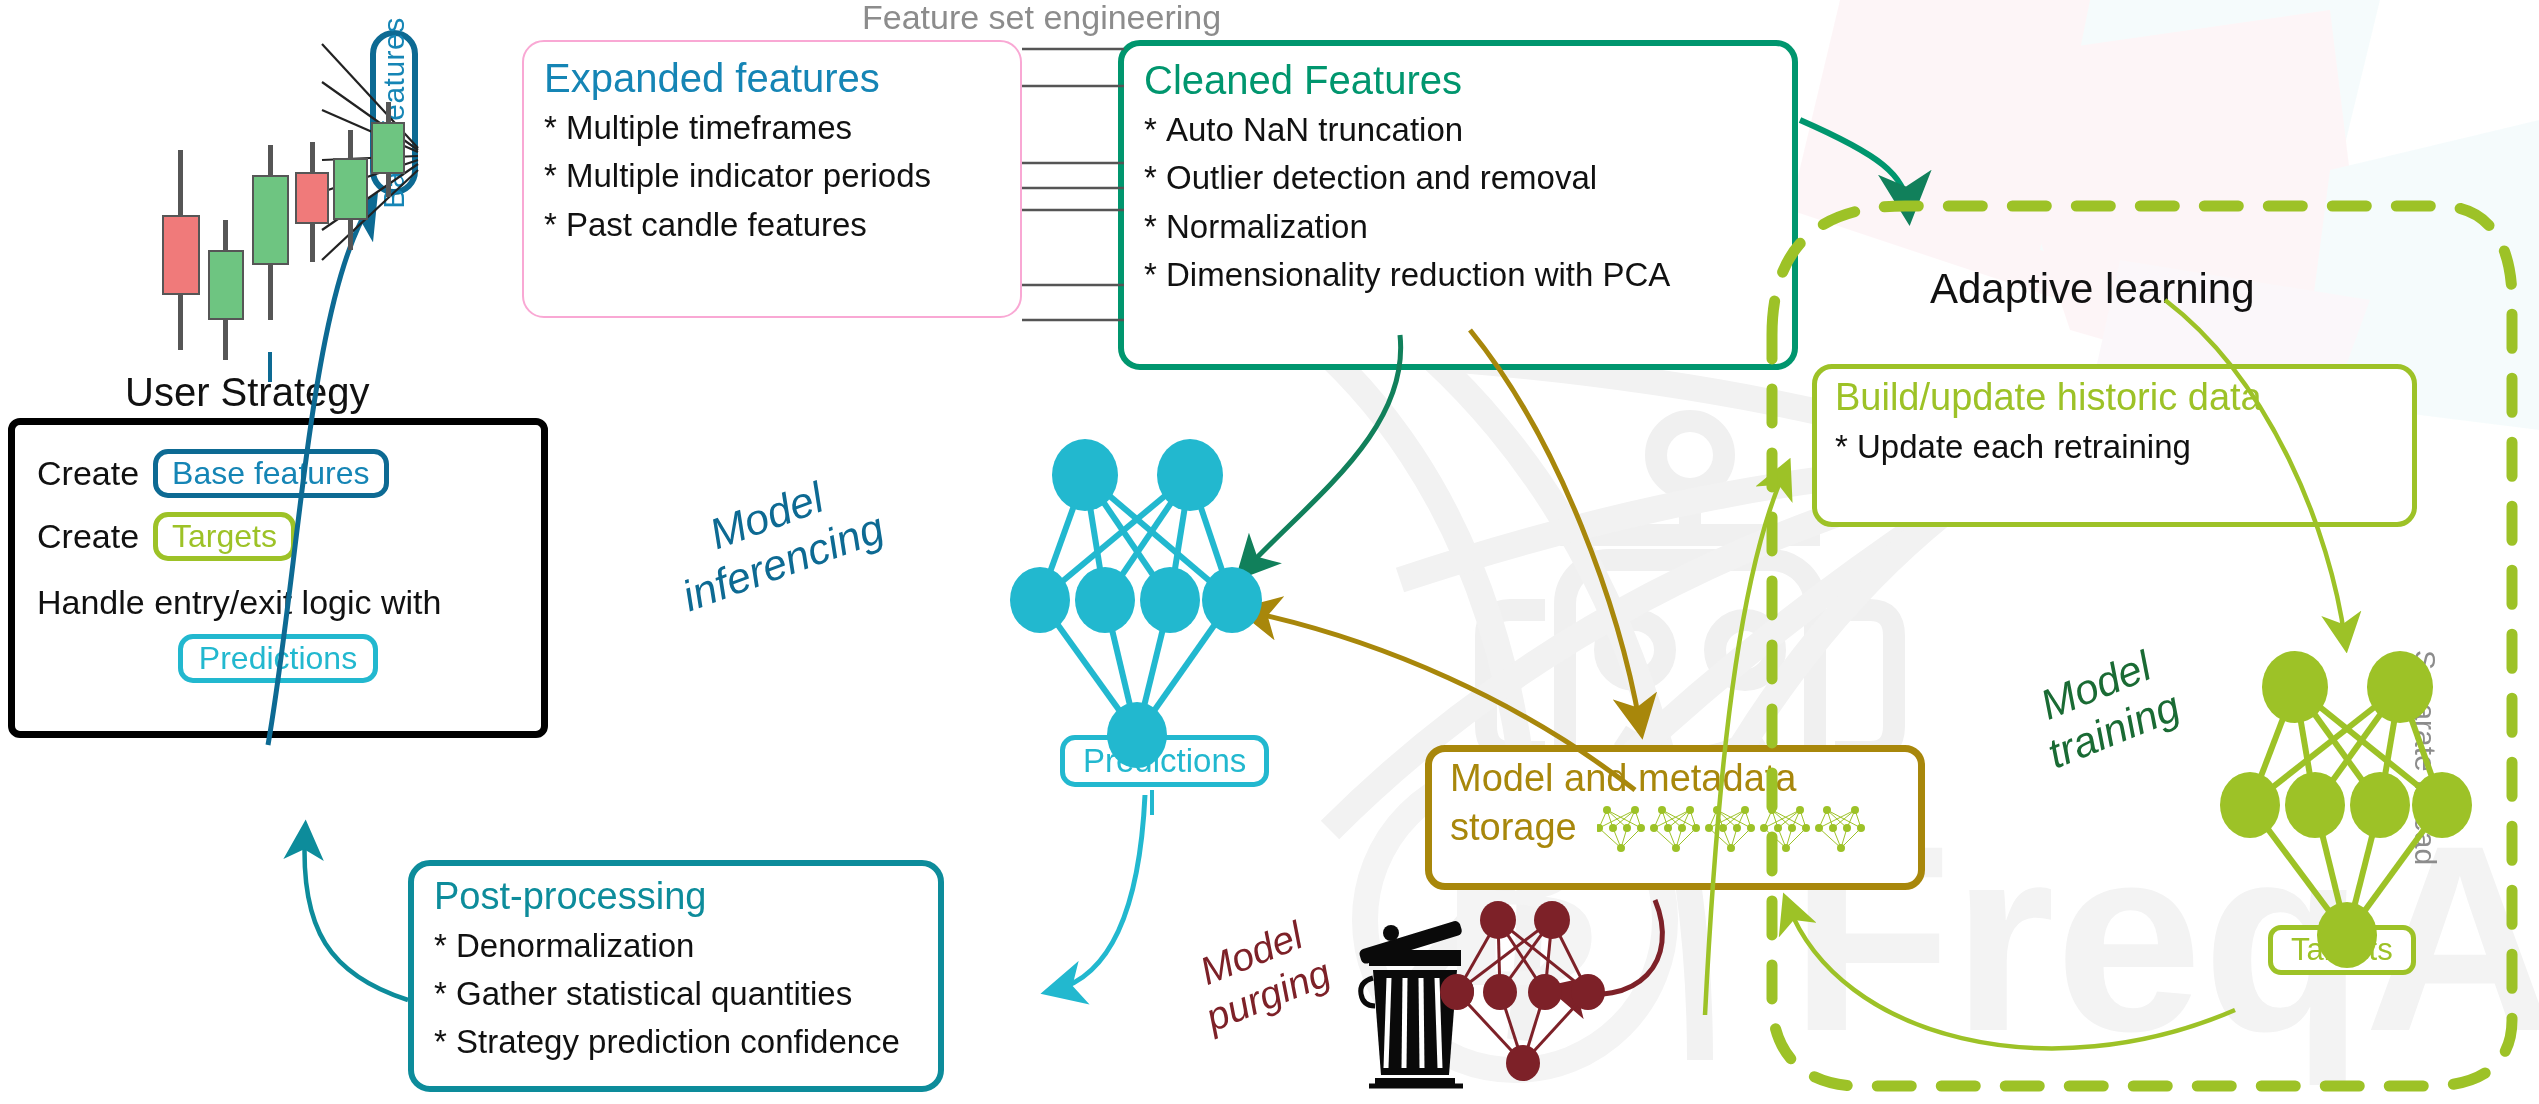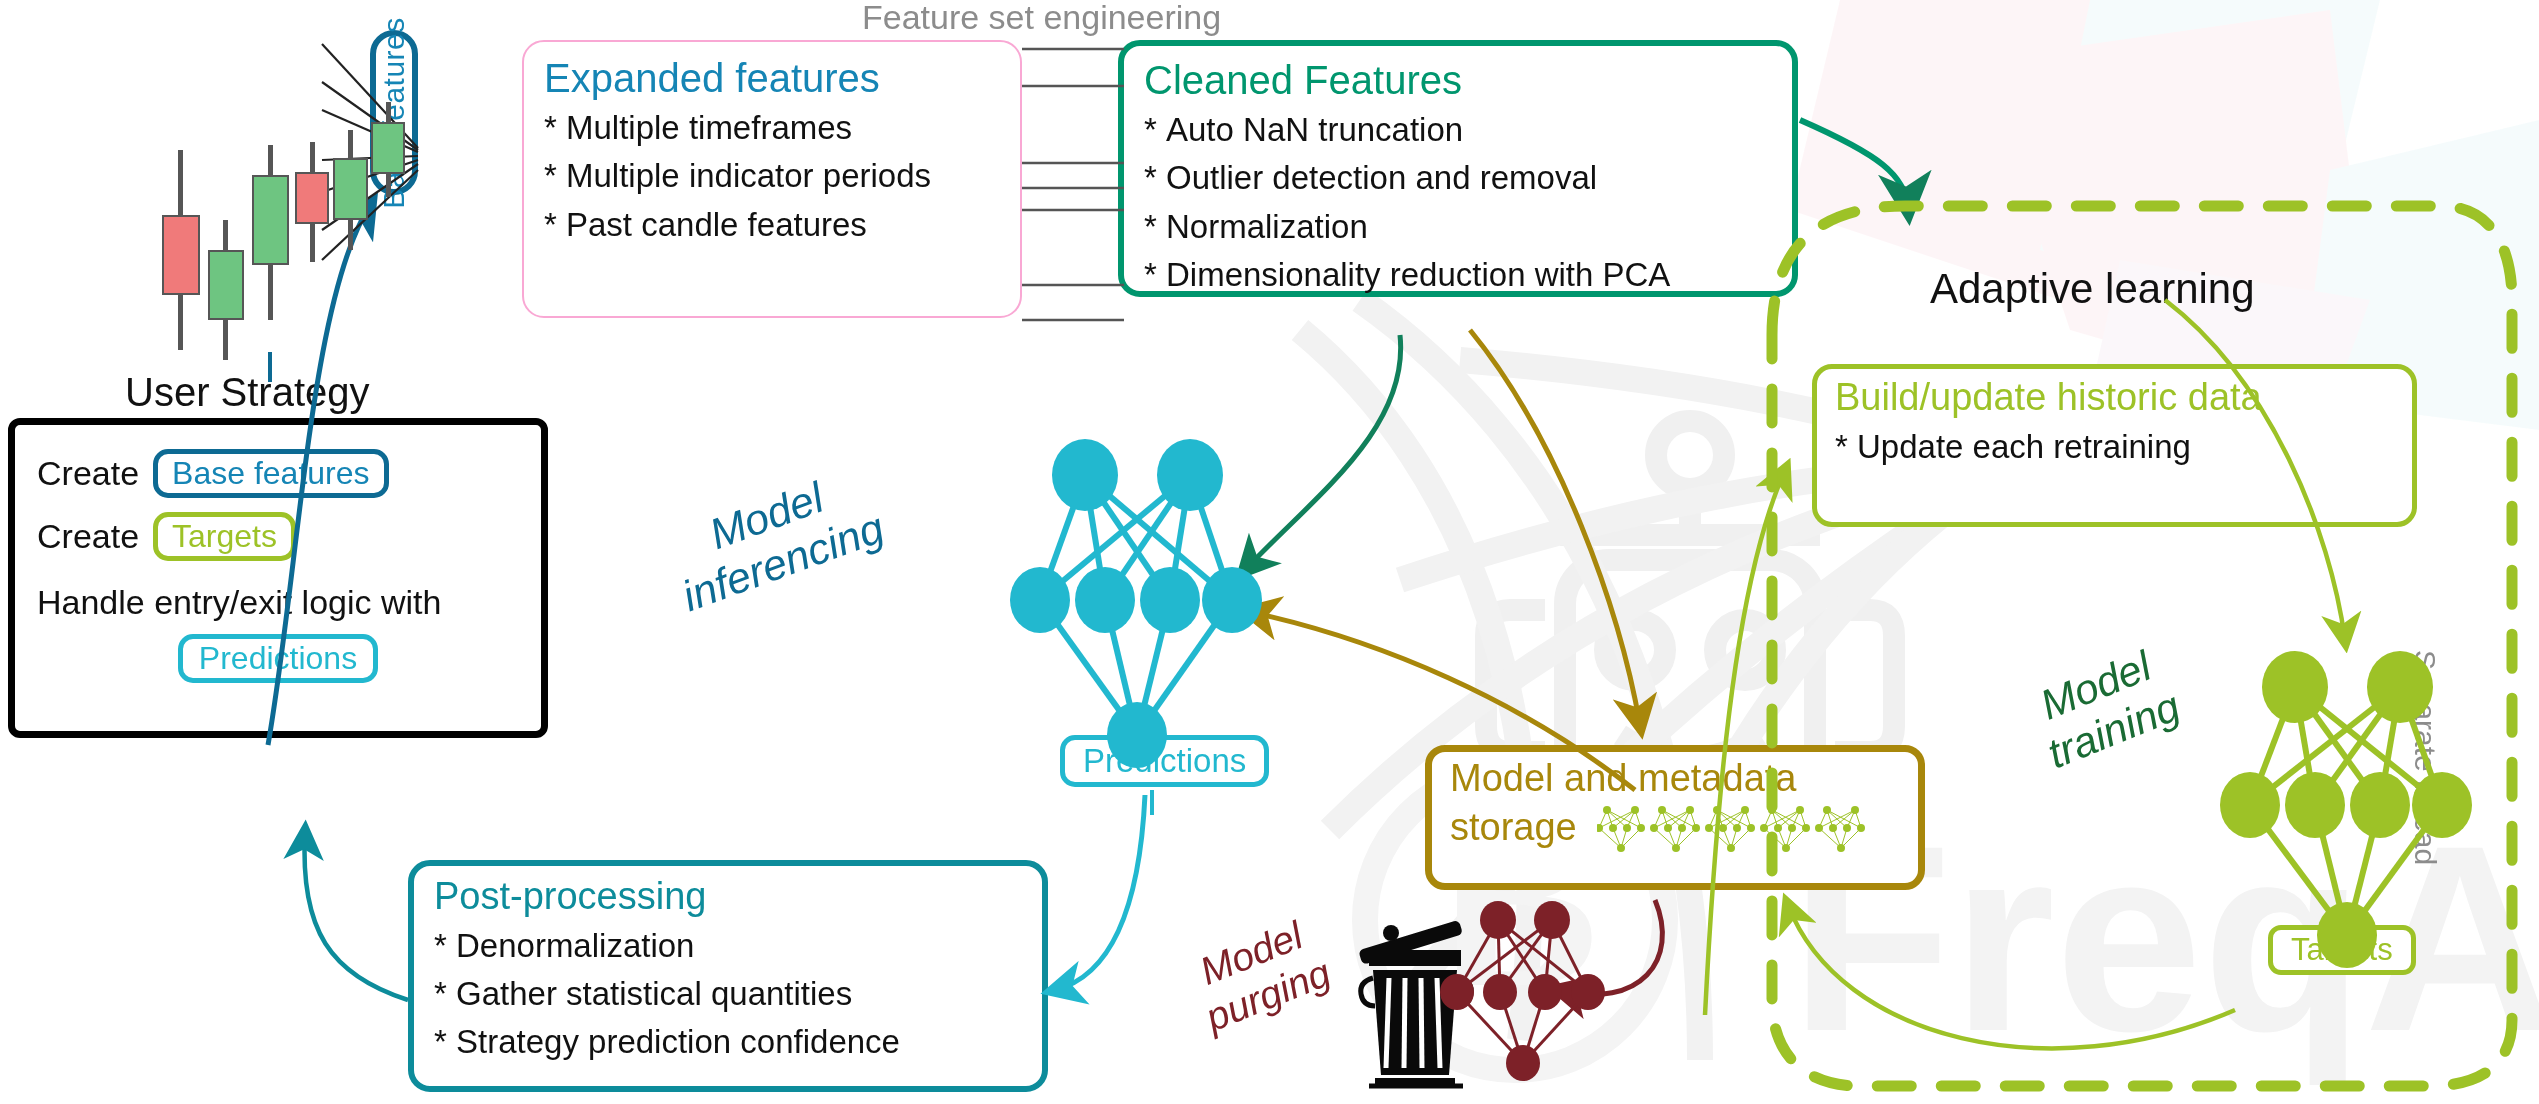--- a/index.html
+++ b/index.html
@@ -191,21 +191,21 @@
 
   <div class="rbox box-expanded" style="left:522px;top:40px;width:500px;height:278px;padding:14px 20px;">
     <div class="btitle" style="color:#1585b5;">Expanded features</div>
     <ul>
       <li><span class="ast">*</span><span>Multiple timeframes</span></li>
       <li><span class="ast">*</span><span>Multiple indicator periods</span></li>
       <li><span class="ast">*</span><span>Past candle features</span></li>
     </ul>
   </div>
 
-  <div class="rbox box-cleaned" style="left:1118px;top:40px;width:680px;height:257px;padding:12px 20px;">
+  <div class="rbox box-cleaned" style="left:1118px;top:40px;width:680px;height:330px;padding:12px 20px;">
     <div class="btitle" style="color:#00966e;">Cleaned Features</div>
     <ul>
       <li><span class="ast">*</span><span>Auto NaN truncation</span></li>
       <li><span class="ast">*</span><span>Outlier detection and removal</span></li>
       <li><span class="ast">*</span><span>Normalization</span></li>
       <li><span class="ast">*</span><span>Dimensionality reduction with PCA</span></li>
     </ul>
   </div>
 
   <div class="sectitle" style="left:125px;top:370px;font-size:40px;color:#111;">User Strategy</div>
@@ -259,21 +259,21 @@
       <ellipse cx="170" cy="170" rx="30" ry="33"></ellipse>
         <ellipse cx="232" cy="170" rx="30" ry="33"></ellipse>
       <ellipse cx="137" cy="305" rx="30" ry="33"></ellipse>
     </g>
   </svg>
 
   <div class="pill" style="left:1060px;top:735px;border:5px solid #22b8cf;border-radius:15px;padding:2px 18px;">
     <span style="font-size:33px;color:#22b8cf;">Predictions</span>
   </div>
 
-  <div class="rbox box-post" style="left:408px;top:860px;width:640px;height:232px;padding:10px 20px;">
+  <div class="rbox box-post" style="left:408px;top:860px;width:536px;height:232px;padding:10px 20px;">
     <div class="btitle" style="color:#0d8c9b;font-size:38px;">Post-processing</div>
     <ul>
       <li><span class="ast">*</span><span>Denormalization</span></li>
       <li><span class="ast">*</span><span>Gather statistical quantities</span></li>
       <li><span class="ast">*</span><span>Strategy prediction confidence</span></li>
     </ul>
   </div>
 
   <div class="rot-label" style="left:1160px;top:930px;width:200px;transform:rotate(-22deg);color:#7d2128;font-size:39px;font-style:italic;line-height:1.15;text-align:center;">
     <div>Model</div>

